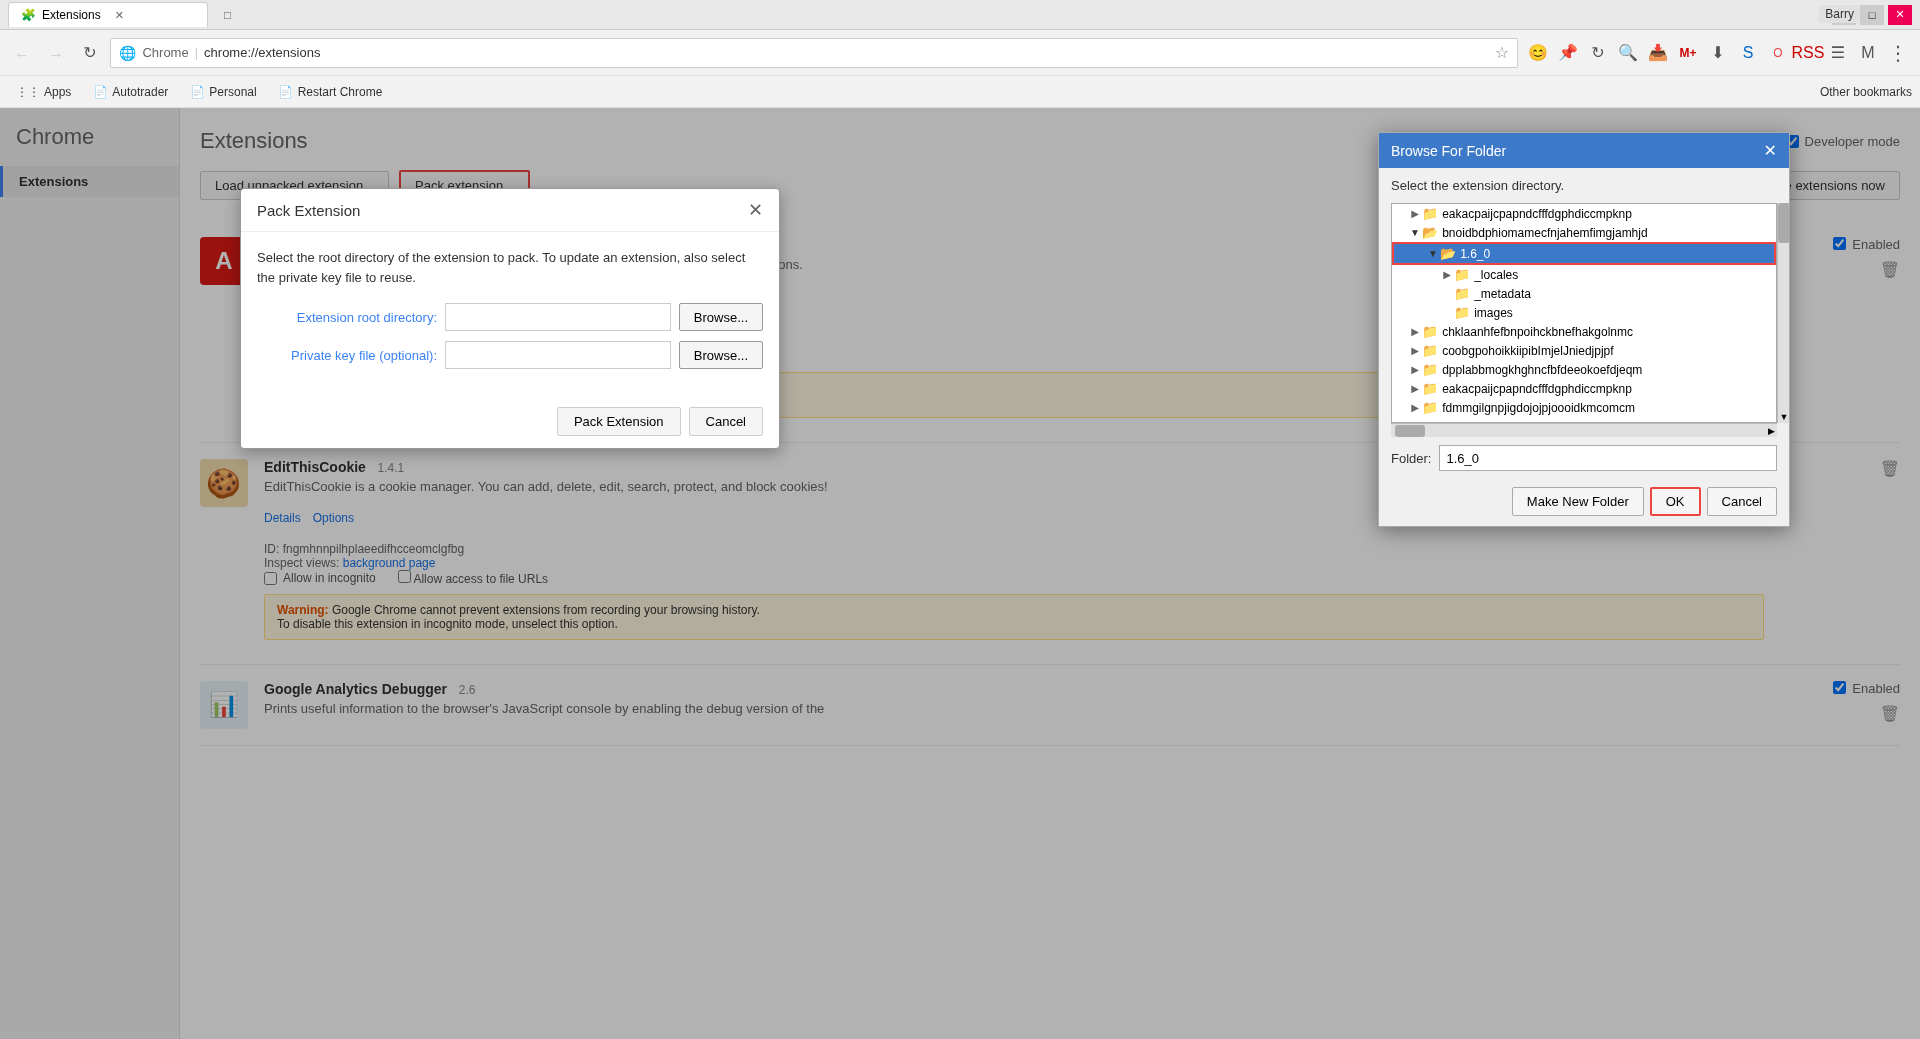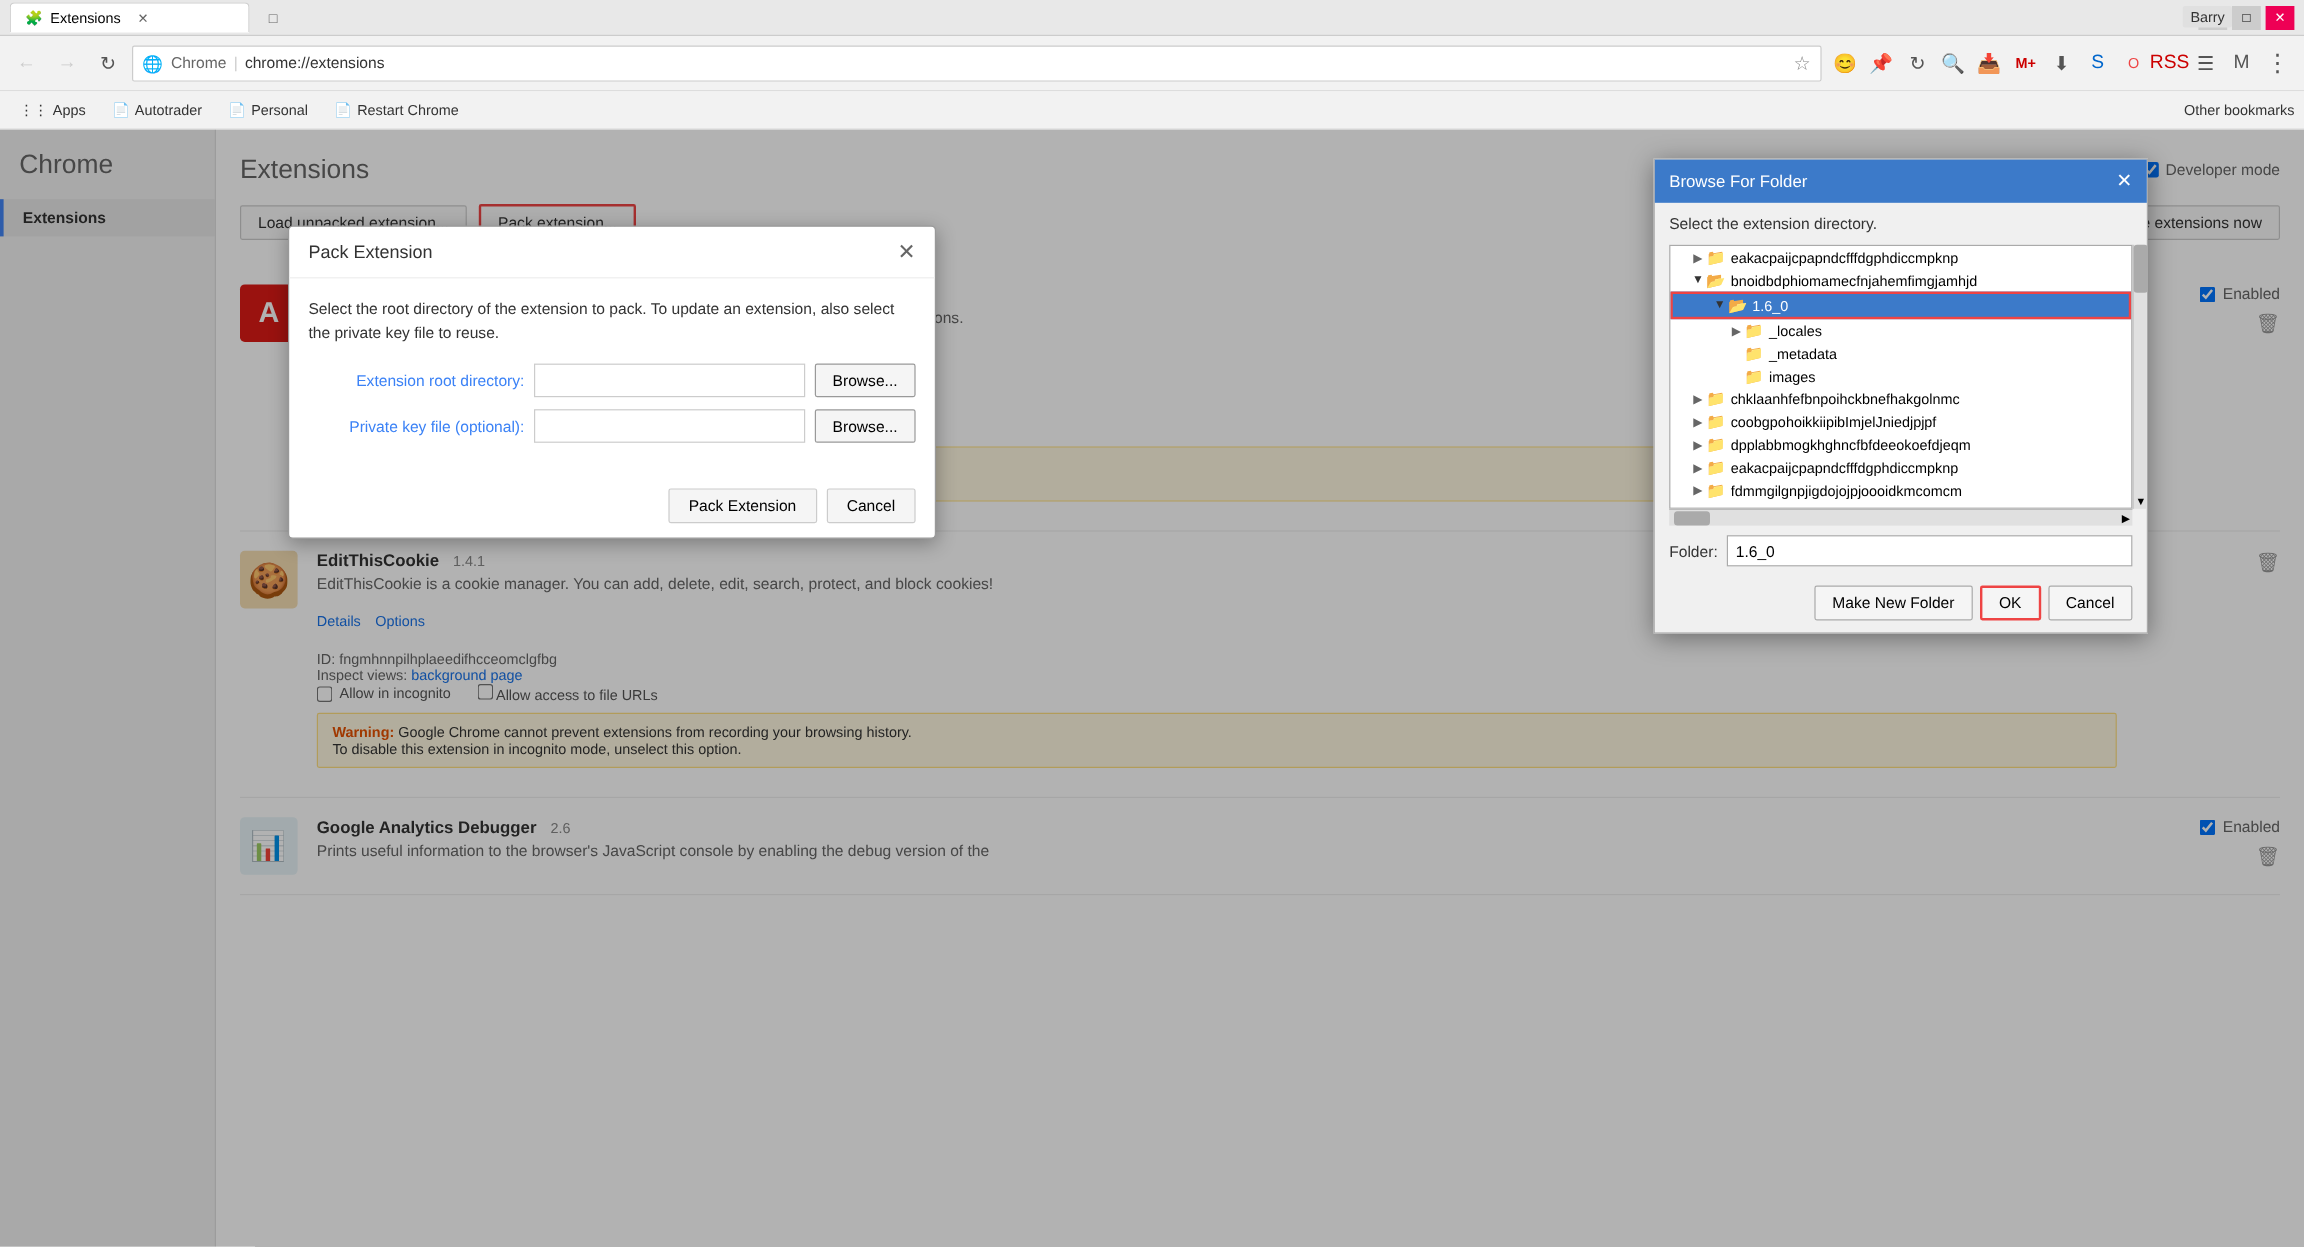--- a/index.html
+++ b/index.html
@@ -254,21 +254,21 @@
     .ext-inspect a { color: #1a73e8; cursor: pointer; }
     .ext-right {
       display: flex;
       flex-direction: column;
       align-items: flex-end;
       gap: 8px;
       min-width: 120px;
     }
     .ext-enabled {
       display: flex;
-      align-items: flex-end;
+      align-items: flex-start;
       gap: 6px;
       color: #666;
       font-size: 13px;
     }
     .ext-trash { color: #999; cursor: pointer; font-size: 16px; }
     .ext-incognito {
       display: flex;
       align-items: center;
       gap: 6px;
       font-size: 12px;

